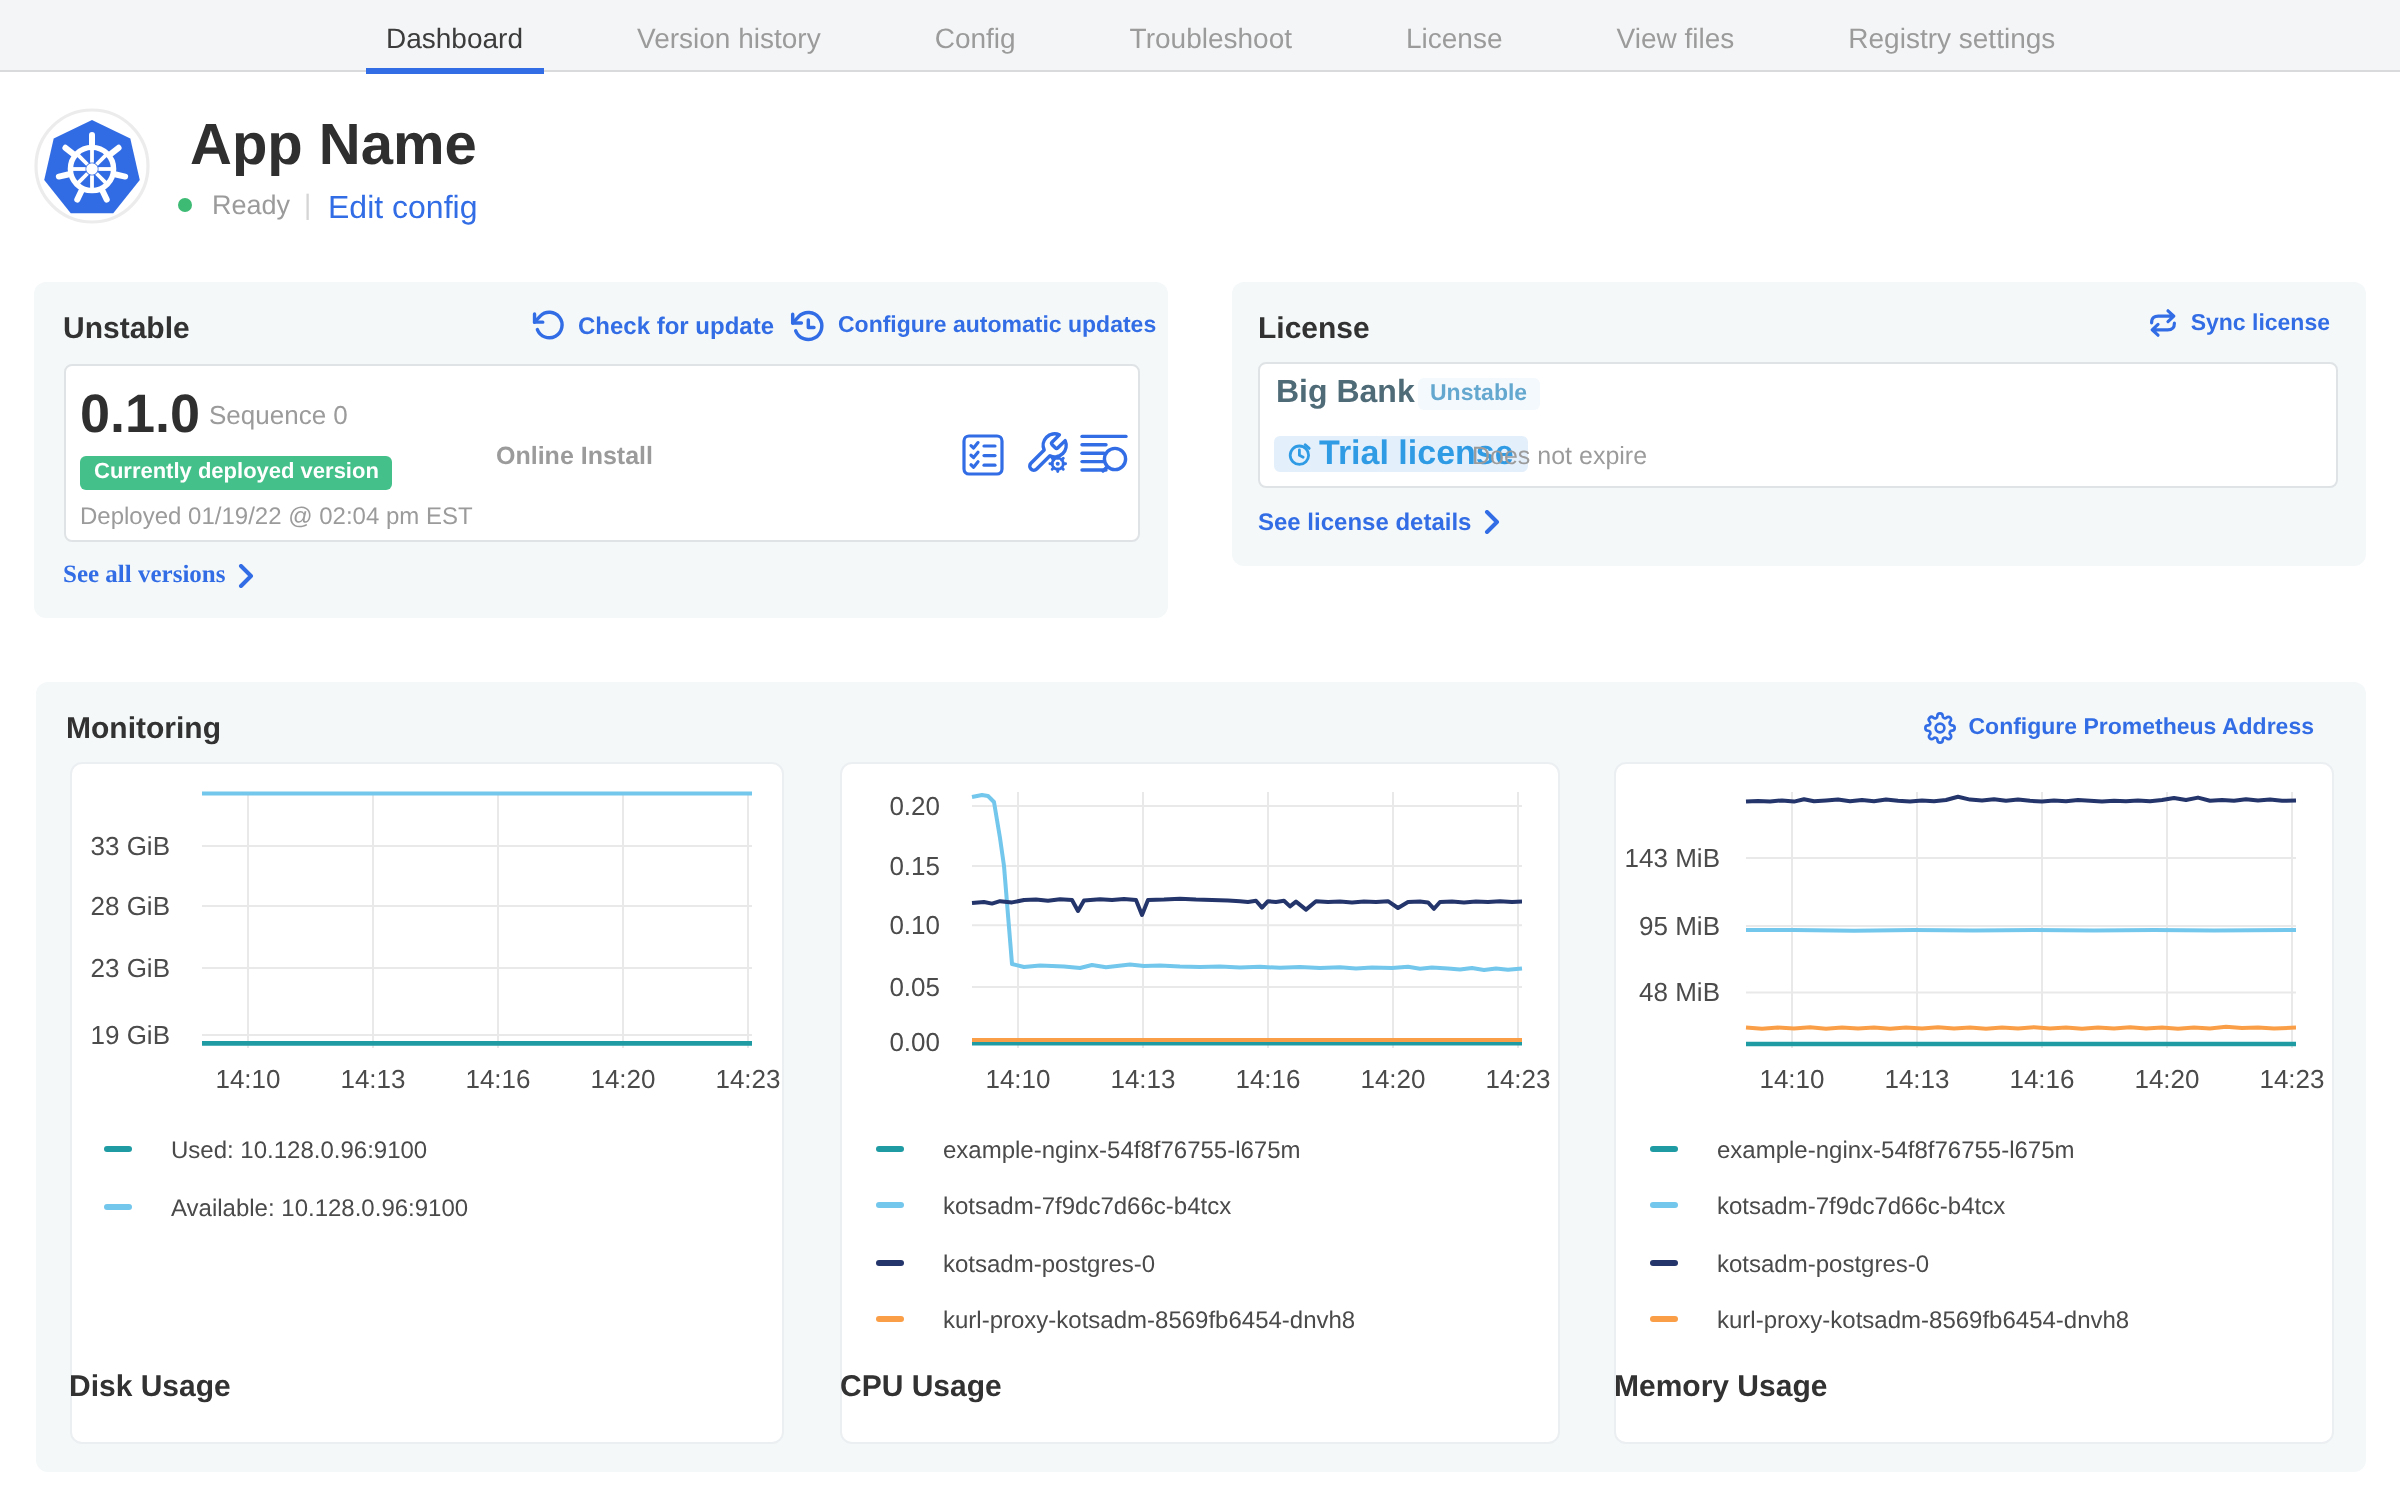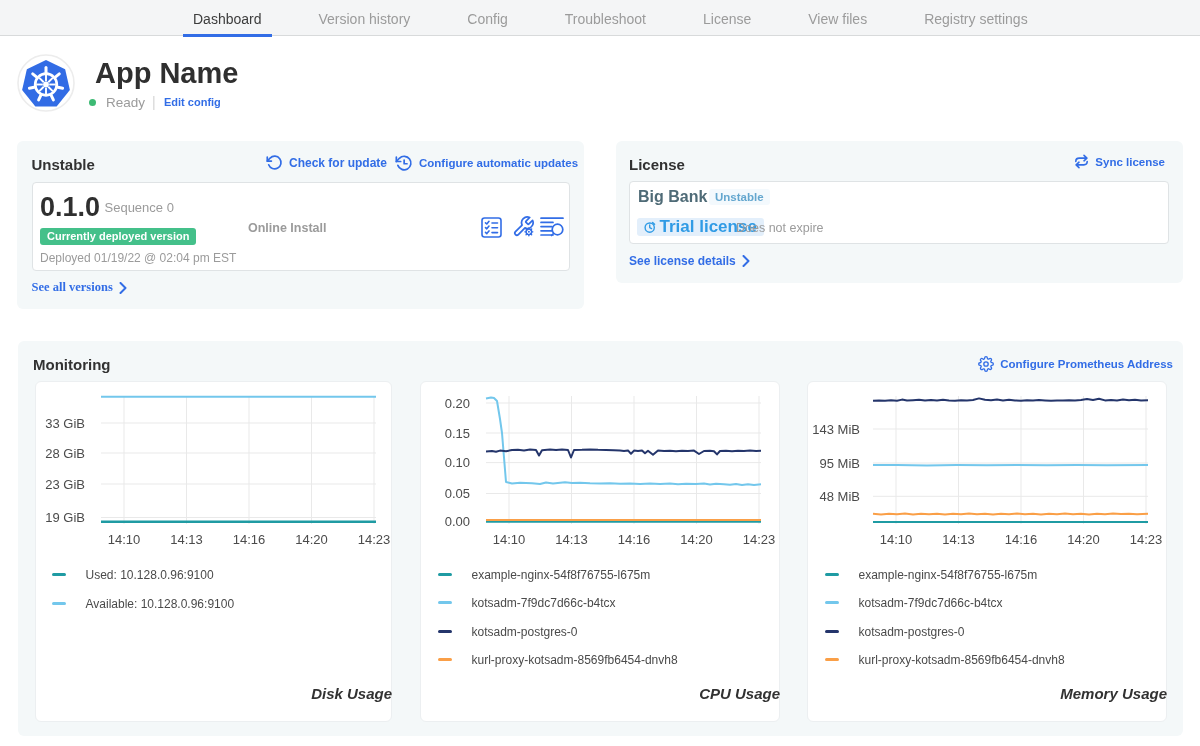--- a/index.html
+++ b/index.html
@@ -1,35 +1,35 @@
 <!DOCTYPE html>
 <html><head>
 <meta charset="utf-8">
 <style>
 * { margin:0; padding:0; box-sizing:border-box; }
 html,body { width:1200px; height:746px; background:#fff; font-family:"Liberation Sans", sans-serif; overflow:hidden; }
 #page { position:relative; width:1200px; height:746px; background:#fff; }
 .abs { position:absolute; }
-.link { color:#326de6; font-weight:bold; font-size:11px; }
+.link { color:#326de6; font-weight:normal; font-size:16px; }
 .gray { color:#9b9b9b; }
 
 .nav { position:absolute; top:0; left:0; width:1200px; height:36px; background:#f4f5f6; border-bottom:1px solid #d8dadb; }
 .nav ul { list-style:none; display:flex; height:36px; position:absolute; left:183px; top:0; }
 .nav li { font-size:14px; color:#9b9b9b; padding:1.5px 10px 0; margin-right:37px; line-height:34px; white-space:nowrap; position:relative; }
 .nav li.active { color:#3c3c3c; }
 .nav li.active::after { content:""; position:absolute; left:0; right:0; bottom:-1px; height:3px; background:#326de6; }
 
 .card { position:absolute; background:#f4f8f9; border-radius:6px; }
 .inner { position:absolute; background:#fff; border:1px solid #dfe3e5; border-radius:4px; }
 .h2 { font-size:15px; font-weight:bold; color:#323232; }
 .chartcard { position:absolute; background:#fff; border:1px solid #eceff1; border-radius:6px; }
 .pill-green { position:absolute; background:#44c08a; color:#fff; font-weight:bold; font-size:11px; border-radius:3px; height:17.5px; line-height:17.5px; padding:0 7px; }
 .legend-dash { position:absolute; width:14px; height:3px; border-radius:2px; }
 .legend-txt { position:absolute; font-size:12px; color:#4a4a4a;padding-left:10px; }
-.charttitle { position:absolute; font-size:15px; font-weight:bold; color:#323232; text-align:right;font-style:italic; }
+.charttitle { position:absolute; font-size:15px; font-weight:bold; color:#323232; text-align:left; }
 .iconlink { position:absolute; display:flex; align-items:center; font-size:12px; font-weight:bold; color:#326de6; white-space:nowrap; }
 .iconlink svg { margin-right:6px; }
 </style>
 </head>
 <body>
 <div id="page">
 
   <div class="nav">
     <ul>
       <li class="active">Dashboard</li>
@@ -168,21 +168,21 @@
   </div>
   <div class="abs gray" style="left:736px; top:221px; font-size:12.5px;">Does not expire</div>
   <div class="iconlink" style="left:629px; top:253.5px; font-size:12px;">See license details
     <svg style="margin:0 0 0 6px;" width="8" height="12" viewBox="0 0 8 12" fill="none" stroke="#326de6" stroke-width="2" stroke-linecap="round" stroke-linejoin="round">
         <path d="M1.5,1 L6.5,6 L1.5,11"></path>
       </svg>
   </div>
 
   <div class="card" style="left:17.5px; top:341px; width:1165.5px; height:395px;"></div>
   <div class="abs h2" style="left:33px; top:355.5px;">Monitoring</div>
-  <div class="iconlink" style="right:27px; top:355.5px; font-size:11.5px;">
+  <div class="iconlink" style="right:43px; top:355.5px; font-size:11.5px;">
     <svg width="16" height="16" viewBox="0 0 24 24" fill="none" stroke="#326de6" stroke-width="2">
       <circle cx="12" cy="12" r="3.3"></circle>
       <path d="M19.4 15a1.65 1.65 0 0 0 .33 1.82l.06.06a2 2 0 1 1-2.83 2.83l-.06-.06a1.65 1.65 0 0 0-1.82-.33 1.65 1.65 0 0 0-1 1.51V21a2 2 0 1 1-4 0v-.09A1.65 1.65 0 0 0 9 19.4a1.65 1.65 0 0 0-1.82.33l-.06.06a2 2 0 1 1-2.83-2.83l.06-.06a1.65 1.65 0 0 0 .33-1.82 1.65 1.65 0 0 0-1.51-1H3a2 2 0 1 1 0-4h.09A1.65 1.65 0 0 0 4.6 9a1.65 1.65 0 0 0-.33-1.82l-.06-.06a2 2 0 1 1 2.83-2.83l.06.06a1.65 1.65 0 0 0 1.82.33H9a1.65 1.65 0 0 0 1-1.51V3a2 2 0 1 1 4 0v.09a1.65 1.65 0 0 0 1 1.51 1.65 1.65 0 0 0 1.82-.33l.06-.06a2 2 0 1 1 2.83 2.83l-.06.06a1.65 1.65 0 0 0-.33 1.82V9a1.65 1.65 0 0 0 1.51 1H21a2 2 0 1 1 0 4h-.09a1.65 1.65 0 0 0-1.51 1z"></path>
     </svg>
     <span>Configure Prometheus Address</span>
   </div>
 
   <div class="chartcard" style="left:34.5px; top:381px; width:357.5px; height:340.5px;"></div>
   <div class="chartcard" style="left:420px; top:381px; width:360px; height:340.5px;"></div>
   <div class="chartcard" style="left:807px; top:381px; width:360px; height:340.5px;"></div>

